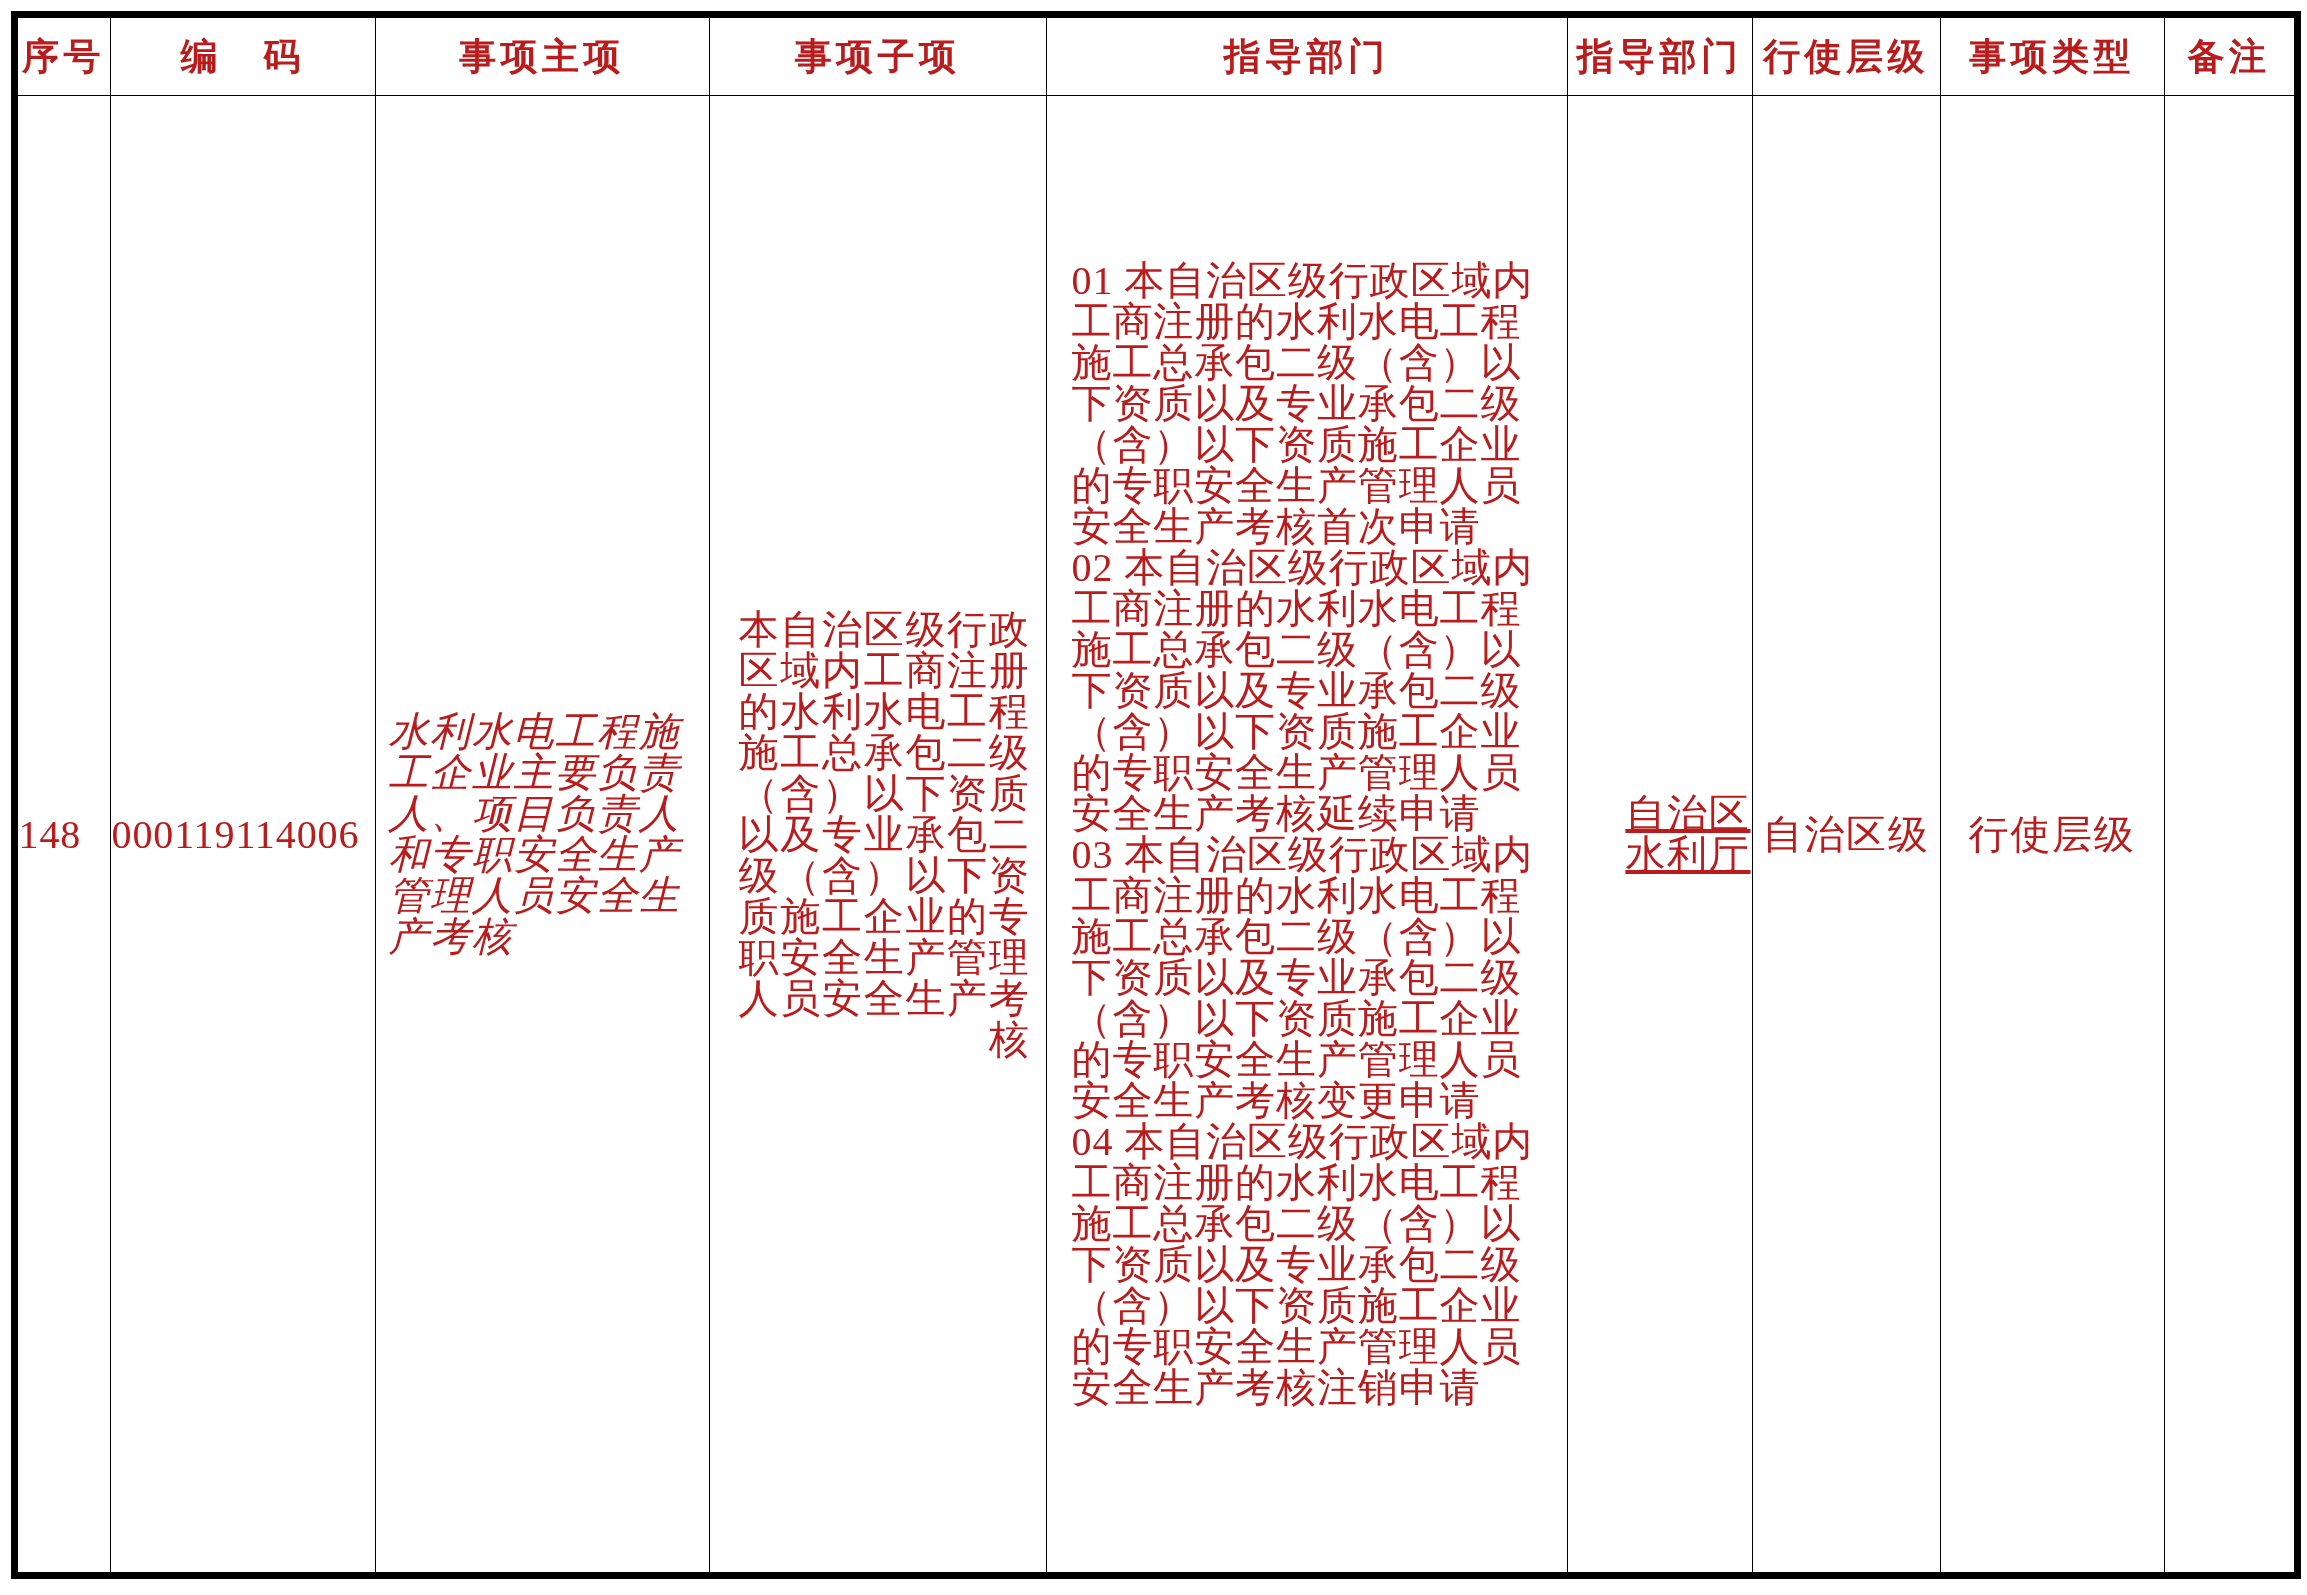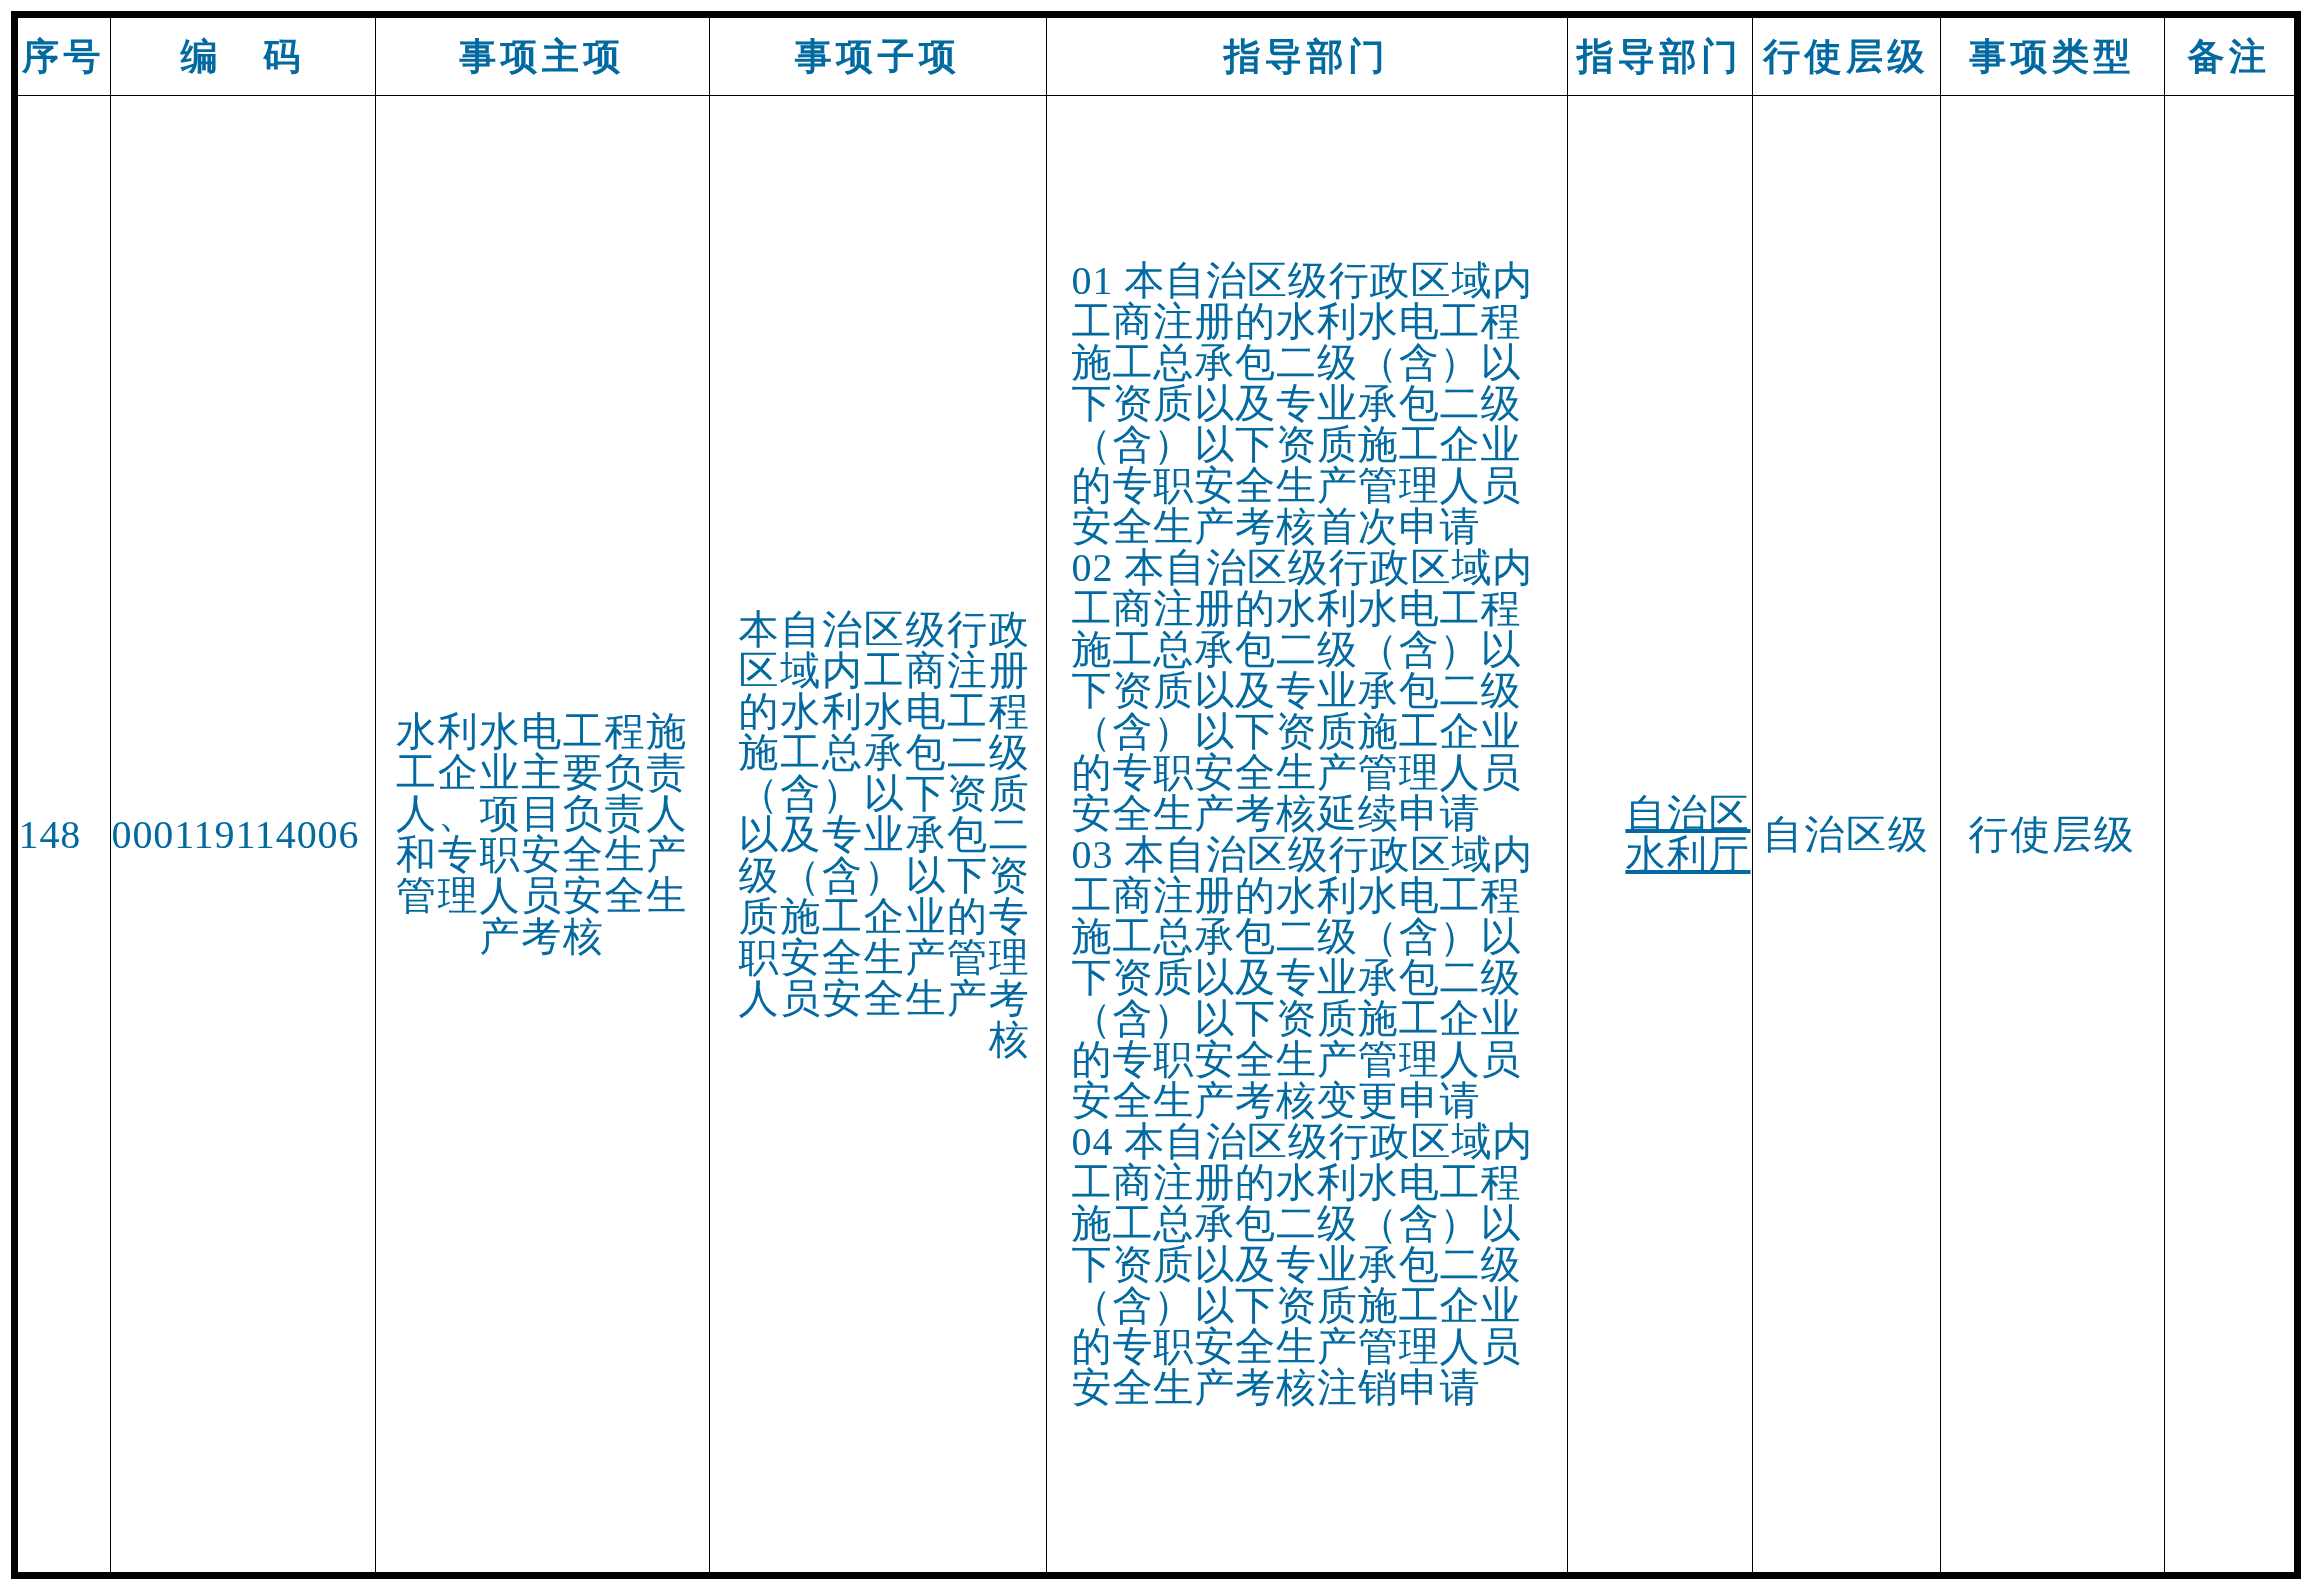--- a/index.html
+++ b/index.html
@@ -6,21 +6,21 @@
     margin: 0;
     padding: 0;
     background: #ffffff;
   }
   .page {
     position: relative;
     width: 2307px;
     height: 1595px;
     background: #ffffff;
     font-family: "Liberation Serif", "DejaVu Serif", serif;
-    color: #0369a1;
+    color: #b91c1c;
   }
   table.doc-table {
     position: absolute;
     left: 10.5px;
     top: 11.3px;
     width: 2284px;
     height: 1568px;
     border-collapse: collapse;
     table-layout: fixed;
     border: 7px solid #000000;
@@ -46,22 +46,23 @@
   }
   .cell-center {
     text-align: center;
   }
   td.serial-cell, td.code-cell {
     text-align: left;
     letter-spacing: 0.9px;
   }
   td.main-item-cell {
     padding: 0 13px;
-    text-align: center;
+    text-align: left;
     letter-spacing: 1.7px;
+    font-style: italic;
   }
   td.sub-item-cell {
     padding: 0 15px;
     text-align: right;
     letter-spacing: 1.7px;
   }
   td.business-cell {
     padding: 0 25px;
     text-align: left;
     letter-spacing: 0.9px;

